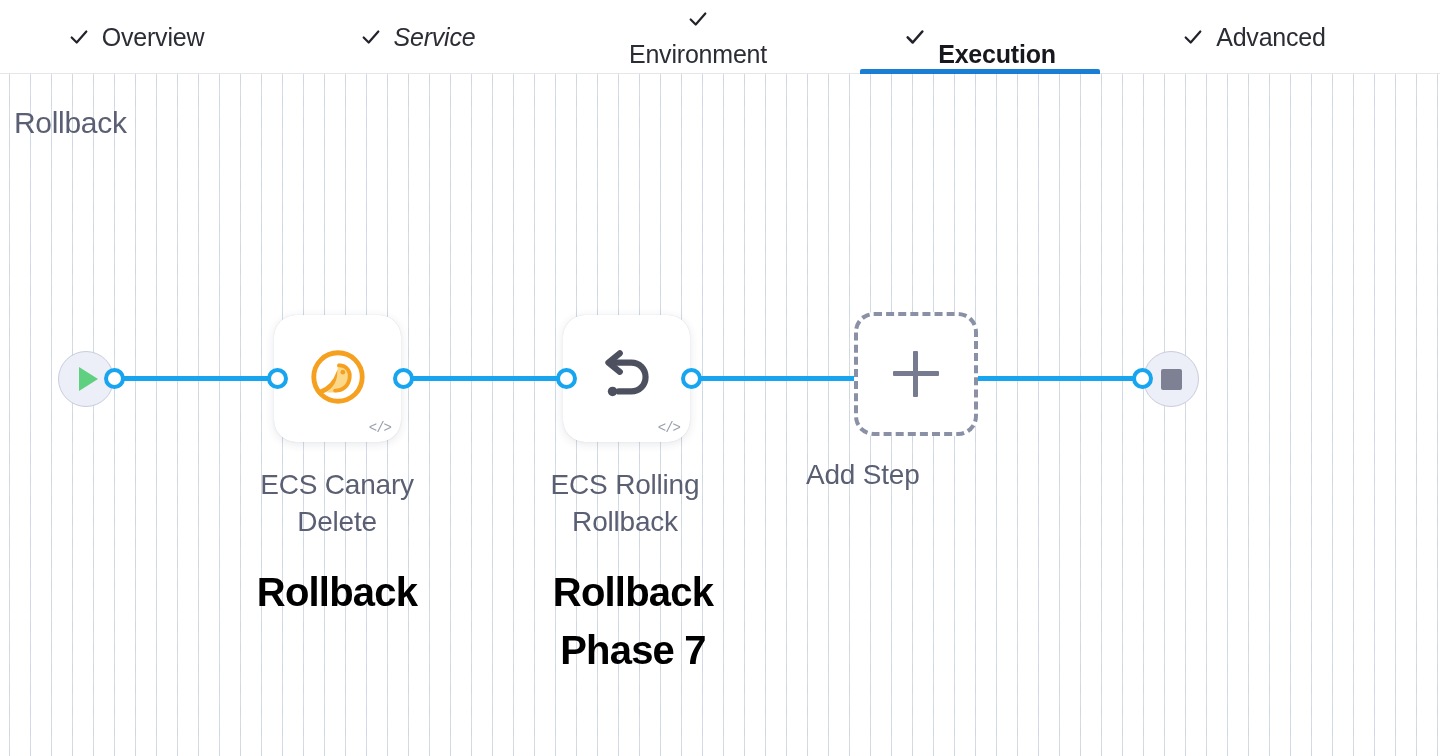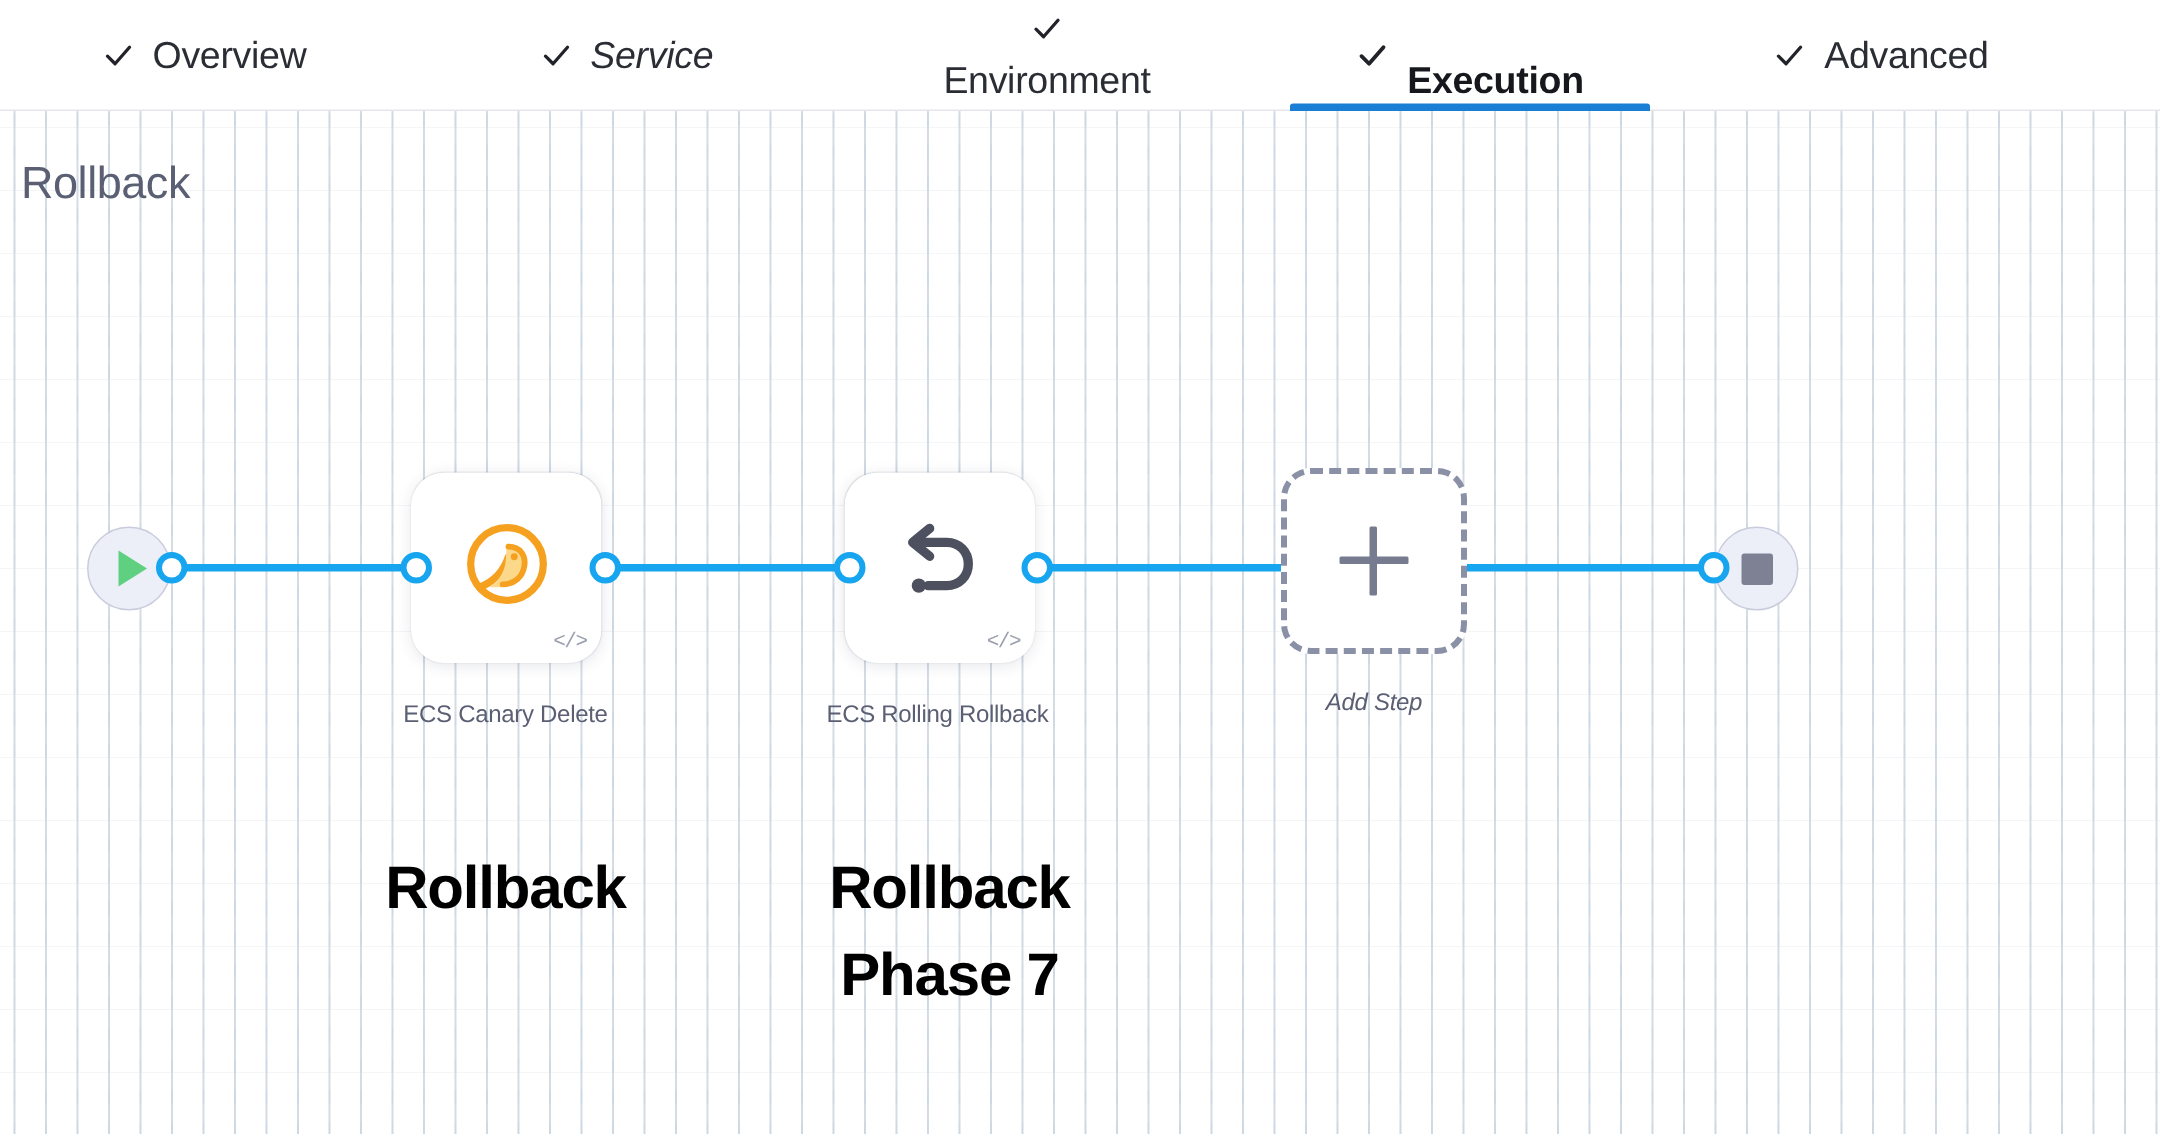--- a/index.html
+++ b/index.html
@@ -221,21 +221,21 @@
     font-family: "Liberation Mono", monospace;
     line-height: 1;
     letter-spacing: -1px;
   }
 
   
   .caption {
     position: absolute;
     width: 230px;
     text-align: center;
-    font-size: 16px;
+    font-size: 28px;
     line-height: 1.33;
     color: #5b5f73;
     letter-spacing: -0.2px;
     top: 392px; 
   }
   .caption-1 { left: 222px; }
   .caption-2 { left: 510px; }
 
   
   .addstep {
@@ -262,26 +262,25 @@
     border-radius: 1px;
   }
   .plus-glyph::before { left: 0; top: 20px; width: 46px; height: 5px; }
   .plus-glyph::after  { top: 0; left: 20px; width: 5px; height: 46px; }
 
   .addstep-label {
     position: absolute;
     left: 806px;
     top: 387px;
     width: 220px;
-    text-align: center;
-    font-size: 16px;
+    text-align: left;
+    font-size: 28px;
     color: #5b5f73;
     letter-spacing: -0.2px;
     line-height: 1;
-    font-style: italic;
   }
 
   
   .annotation {
     position: absolute;
     width: 330px;
     text-align: center;
     font-size: 40px;
     font-weight: 700;
     color: #000000;

